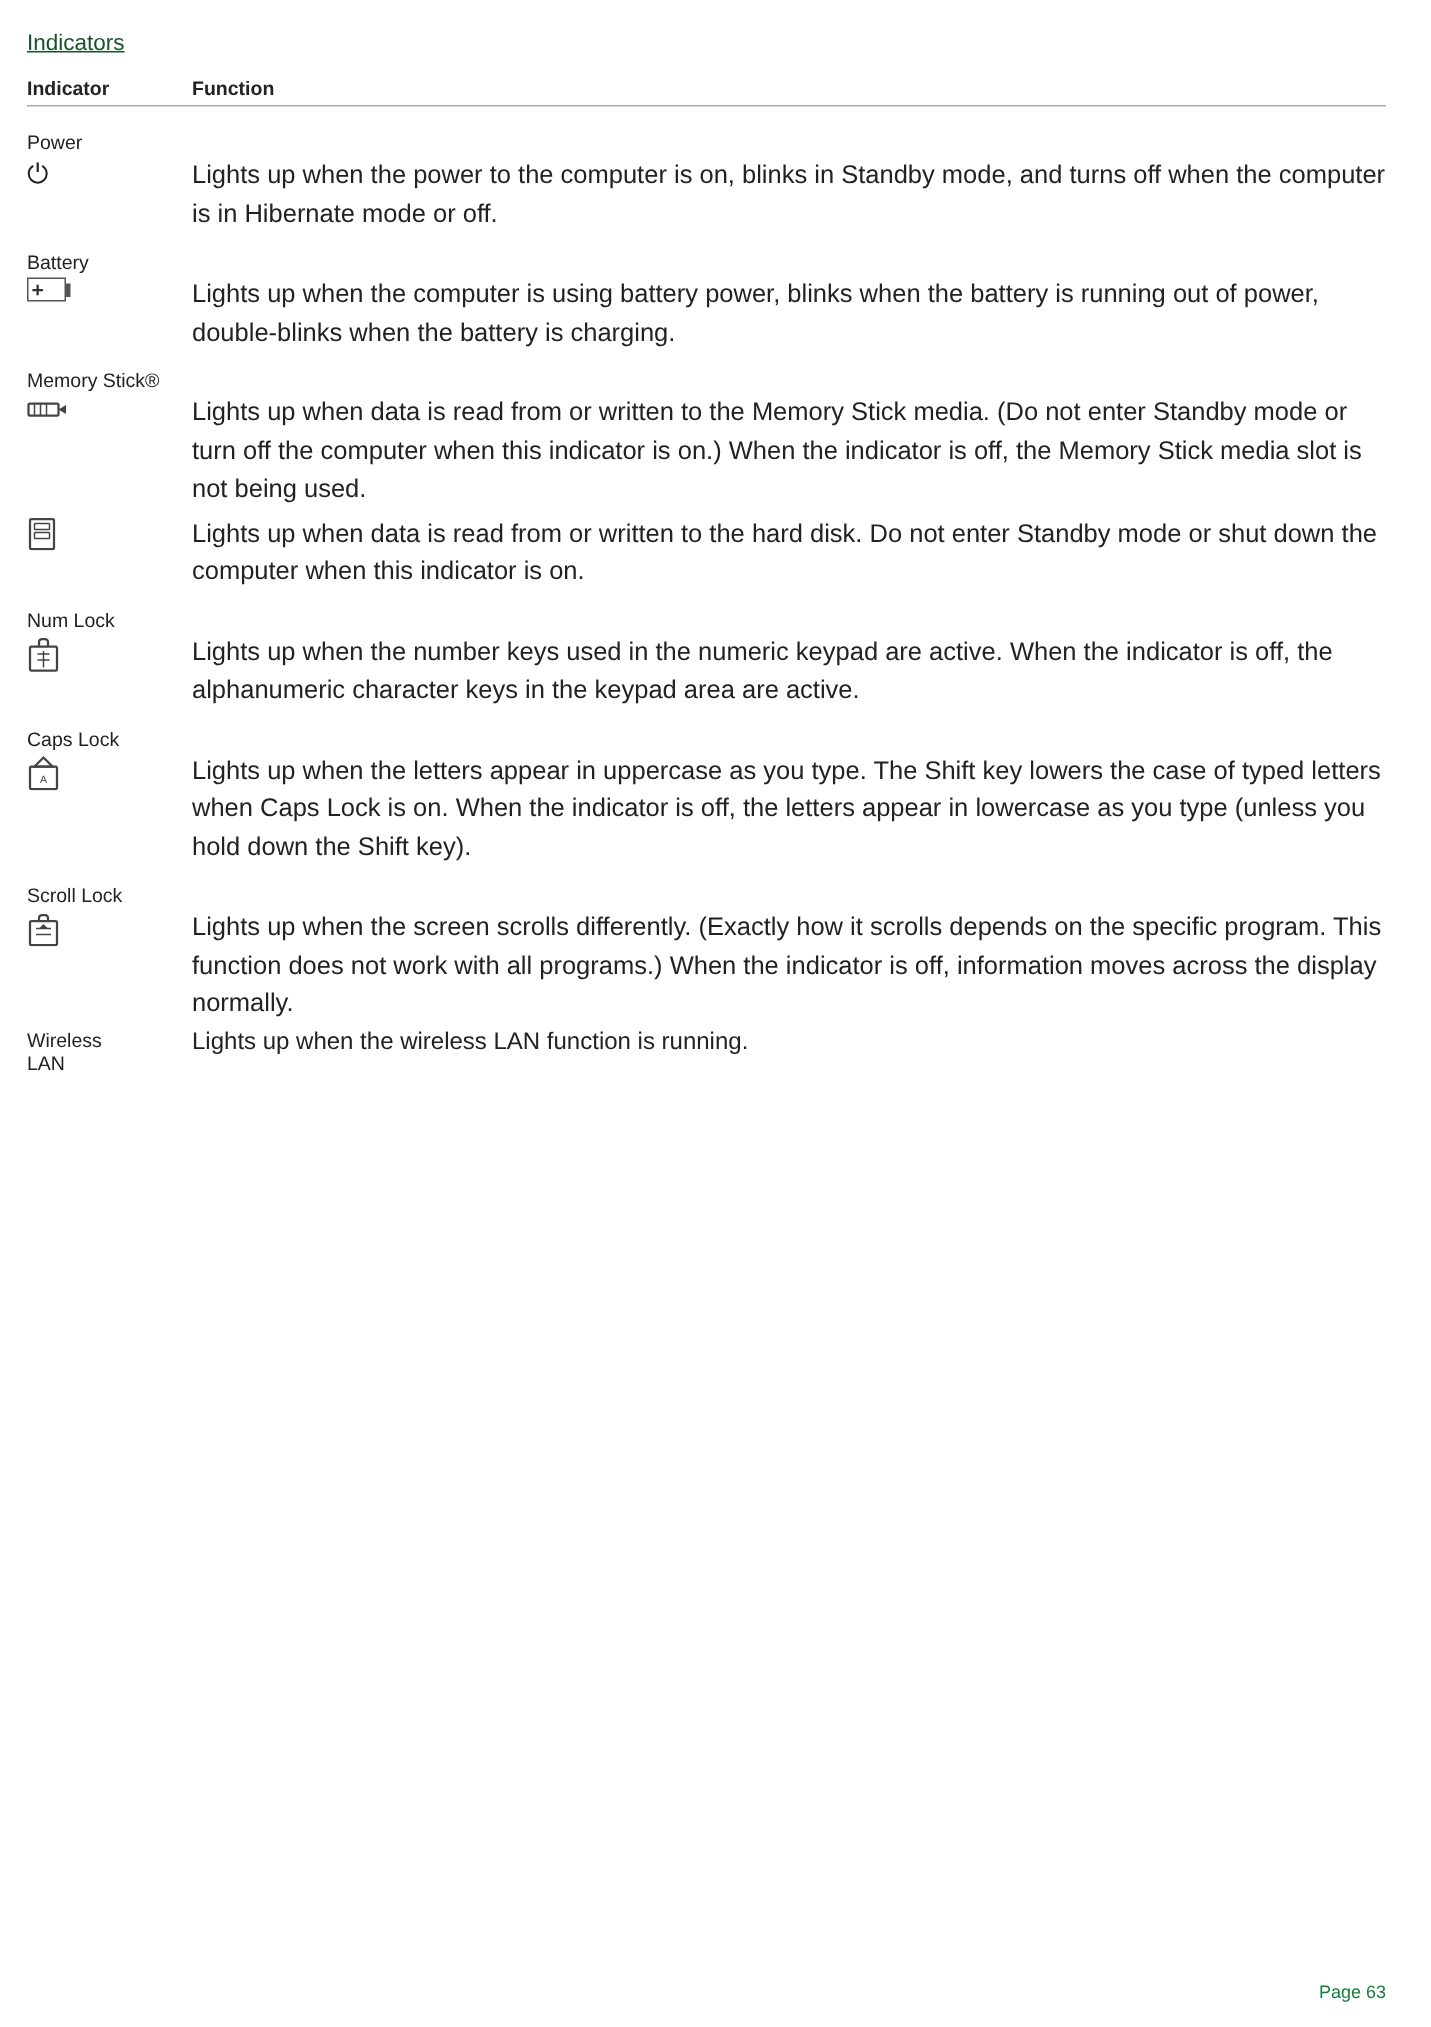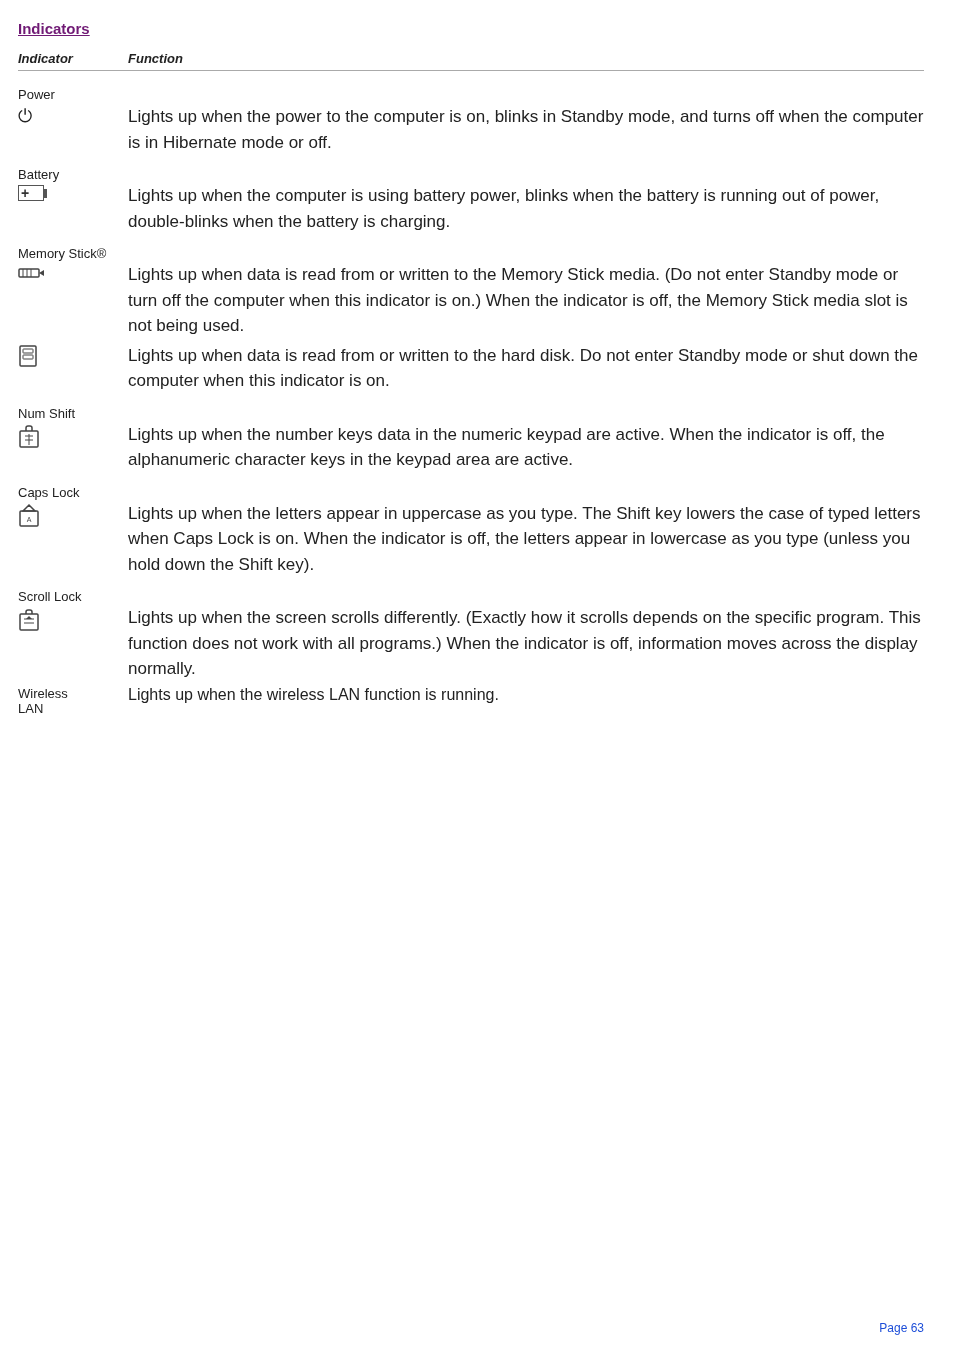--- a/index.html
+++ b/index.html
@@ -11,33 +11,32 @@
       background: #ffffff;
       font-family: Arial, Helvetica, sans-serif;
       font-size: 13px;
       color: #222222;
       width: 954px;
       min-height: 1351px;
       padding: 20px 30px 40px 18px;
       position: relative;
     }
     .page-title {
-      color: #701a75;
+      color: #14532d;
       font-size: 15px;
-      font-weight: bold;
+      font-weight: normal;
       margin-bottom: 14px;
       text-decoration: underline;
     }
     .header-row {
       display: flex;
       flex-direction: row;
       margin-bottom: 16px;
       border-bottom: 1px solid #aaa;
       padding-bottom: 4px;
-      font-style: italic;
     }
     .header-indicator {
       font-weight: bold;
       width: 110px;
       min-width: 110px;
     }
     .header-function {
       font-weight: bold;
     }
     .indicator-row {
@@ -70,21 +69,21 @@
     .icon-power {
       font-size: 18px;
       display: inline-block;
       vertical-align: middle;
     }
     .page-footer {
       position: absolute;
       bottom: 16px;
       right: 30px;
       font-size: 12px;
-      color: #1d4ed8;
+      color: #15803d;
     }
     .section-block {
       margin-bottom: 2px;
     }
     .wireless-row {
       display: flex;
       flex-direction: row;
     }
     .wireless-label {
       width: 110px;
@@ -156,34 +155,34 @@
           <rect x="5" y="4" width="10" height="4" rx="0.5" stroke="#444" stroke-width="1" fill="none"></rect>
           <rect x="5" y="10" width="10" height="4" rx="0.5" stroke="#444" stroke-width="1" fill="none"></rect>
         </svg>
       </span>
     </div>
     <div class="indicator-text">Lights up when data is read from or written to the hard disk. Do not enter Standby mode or shut down the computer when this indicator is on.</div>
   </div>
 </div>
 
 <div class="section-block">
-  <div class="section-name">Num Shift</div>
+  <div class="section-name">Num Lock</div>
   <div class="indicator-row">
     <div class="indicator-icon-cell">
       <span>
         <svg width="22" height="24" viewBox="0 0 22 24" fill="none" xmlns="http://www.w3.org/2000/svg">
           <rect x="2" y="7" width="18" height="16" rx="1" stroke="#444" stroke-width="1.5" fill="none"></rect>
           <path d="M8 7V4C8 2.9 8.9 2 10 2H12C13.1 2 14 2.9 14 4V7" stroke="#444" stroke-width="1.5" fill="none"></path>
           <line x1="7" y1="12" x2="15" y2="12" stroke="#444" stroke-width="1"></line>
           <line x1="7" y1="16" x2="15" y2="16" stroke="#444" stroke-width="1"></line>
           <line x1="11" y1="10" x2="11" y2="21" stroke="#444" stroke-width="1"></line>
         </svg>
       </span>
     </div>
-    <div class="indicator-text">Lights up when the number keys data in the numeric keypad are active. When the indicator is off, the alphanumeric character keys in the keypad area are active.</div>
+    <div class="indicator-text">Lights up when the number keys used in the numeric keypad are active. When the indicator is off, the alphanumeric character keys in the keypad area are active.</div>
   </div>
 </div>
 
 <div class="section-block">
   <div class="section-name">Caps Lock</div>
   <div class="indicator-row">
     <div class="indicator-icon-cell">
       <span>
         <svg width="22" height="24" viewBox="0 0 22 24" fill="none" xmlns="http://www.w3.org/2000/svg">
           <rect x="2" y="8" width="18" height="15" rx="1" stroke="#444" stroke-width="1.5" fill="none"></rect>

